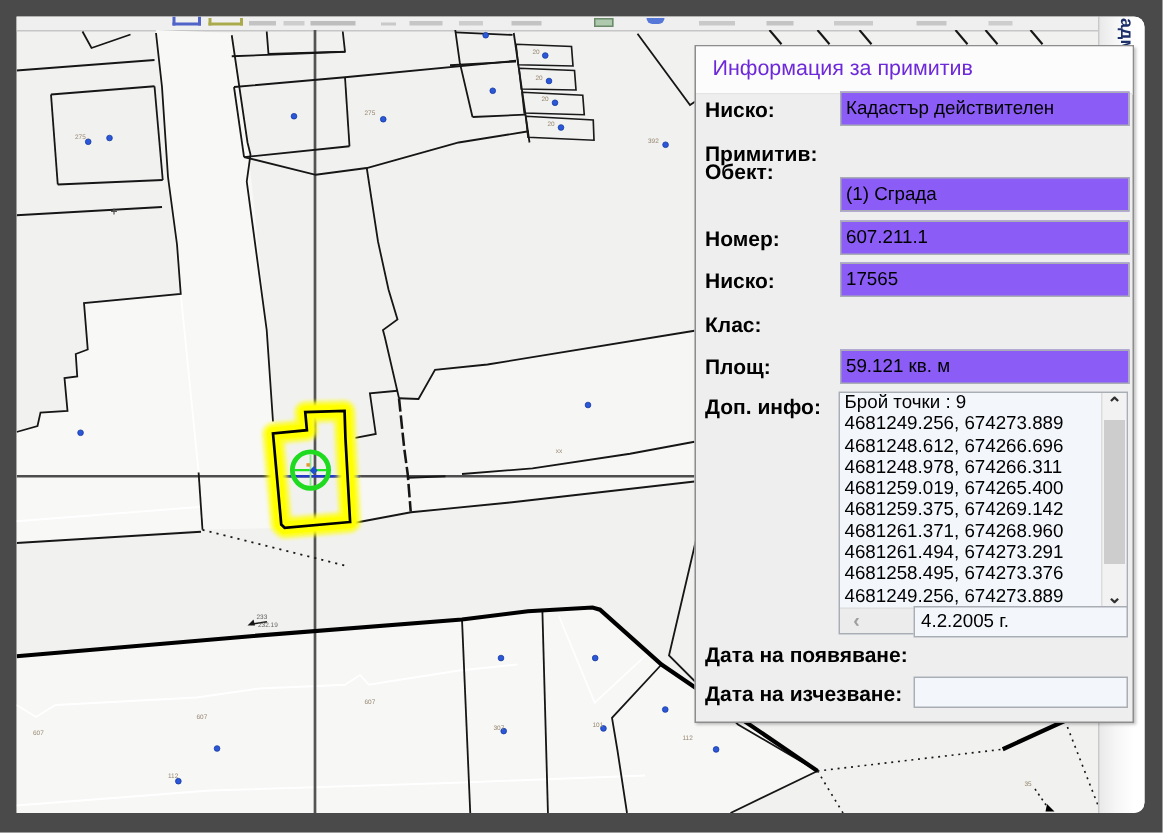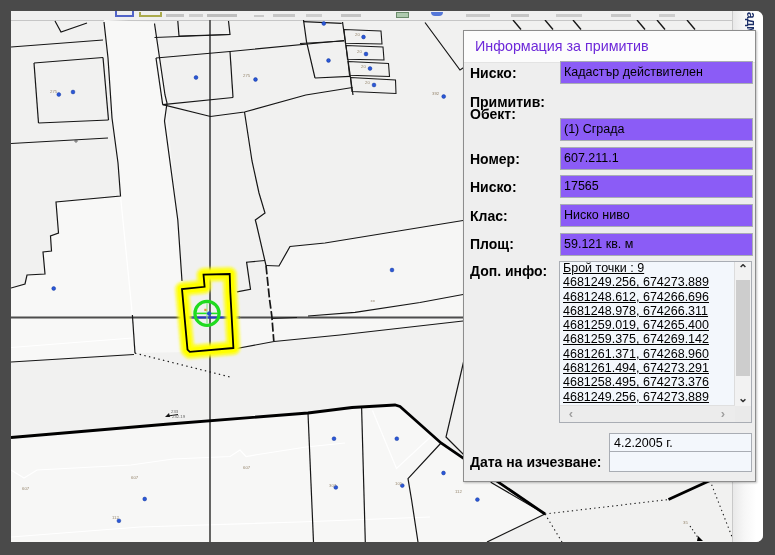--- a/index.html
+++ b/index.html
@@ -22,21 +22,21 @@
           border-bottom:1px solid #e3e3e3;}
 #dlgtitle span{position:absolute;left:11px;top:7px;font-size:14.3px;color:#6d28d9;}
 .lab{position:absolute;left:6px;font-size:14px;font-weight:bold;color:#000;white-space:nowrap;}
 .fld{position:absolute;left:96px;width:188px;height:21px;background:#8b5cf6;
      border:1px solid #a9adb4;font-size:12.5px;color:#000;line-height:20px;padding-left:3px;
      white-space:nowrap;overflow:hidden;}
 .dfld{position:absolute;left:145px;width:137px;height:19px;background:#f3f7fc;
       border:1px solid #a9adb4;font-size:12.5px;color:#000;line-height:18px;padding-left:4px;}
 #ta{position:absolute;left:95px;top:230px;width:191px;height:160px;background:#f3f7fc;
     border:1px solid #a9adb4;overflow:hidden;}
-#tatext{position:absolute;left:3px;top:-1px;font-size:12.5px;line-height:14.3px;color:#000;white-space:pre;text-decoration:underline;}
+#tatext{position:absolute;left:3px;top:-1px;font-size:12.5px;line-height:14.3px;color:#000;white-space:pre;}
 #vsb{position:absolute;right:0;top:0;width:16px;height:144px;background:#f2f2f2;border-left:1px solid #dcdcdc;}
 #hsb{position:absolute;left:0;bottom:0;width:175px;height:16px;background:#ececec;border-top:1px solid #e0e0e0;}
 #sbcorner{position:absolute;right:0;bottom:0;width:16px;height:16px;background:#eaeaea;}
 .arr{position:absolute;font-size:12px;color:#2f2f2f;width:16px;text-align:center;line-height:15px;font-weight:bold;}
 .harr{position:absolute;font-size:13px;color:#9f9f9f;width:16px;text-align:center;line-height:16px;font-weight:bold;}
 #vthumb{position:absolute;left:1px;top:18px;width:14px;height:96px;background:#cdcdcd;}
 </style>
 </head>
 <body>
 <div id="content">
@@ -196,21 +196,20 @@
   <div class="lab" style="top:34px">Ниско:</div>
   <div class="fld" style="top:30px">Кадастър действителен</div>
   <div class="lab" style="top:63px">Примитив:</div>
   <div class="lab" style="top:75px">Обект:</div>
   <div class="fld" style="top:87.2px">(1) Сграда</div>
   <div class="lab" style="top:120px">Номер:</div>
   <div class="fld" style="top:115.8px">607.211.1</div>
   <div class="lab" style="top:148px">Ниско:</div>
   <div class="fld" style="top:144.4px">17565</div>
   <div class="lab" style="top:177px">Клас:</div>
-  <div class="fld" style="top:173px">Ниско ниво</div>
   <div class="lab" style="top:205px">Площ:</div>
   <div class="fld" style="top:201.6px">59.121 кв. м</div>
   <div class="lab" style="top:232px">Доп. инфо:</div>
   <div id="ta">
     <div id="tatext">Брой точки : 9
 4681249.256, 674273.889
 4681248.612, 674266.696
 4681248.978, 674266.311
 4681259.019, 674265.400
 4681259.375, 674269.142
@@ -222,16 +221,17 @@
       <div class="arr" style="top:0">⌃</div>
       <div class="arr" style="bottom:0">⌄</div>
       <div id="vthumb"></div>
     </div>
     <div id="hsb">
       <div class="harr" style="left:3px">‹</div>
       <div class="harr" style="right:4px">›</div>
     </div>
     <div id="sbcorner"></div>
   </div>
-  <div class="dfld" style="top:402px">4.2.2005 г.</div>
+  <div class="lab" style="top:397px">Дата на появяване:</div>
+  <div class="dfld" style="top:373px">4.2.2005 г.</div>
   <div class="lab" style="top:423px">Дата на изчезване:</div>
   <div class="dfld" style="top:419.5px"></div>
 </div>
 
 </body></html>

